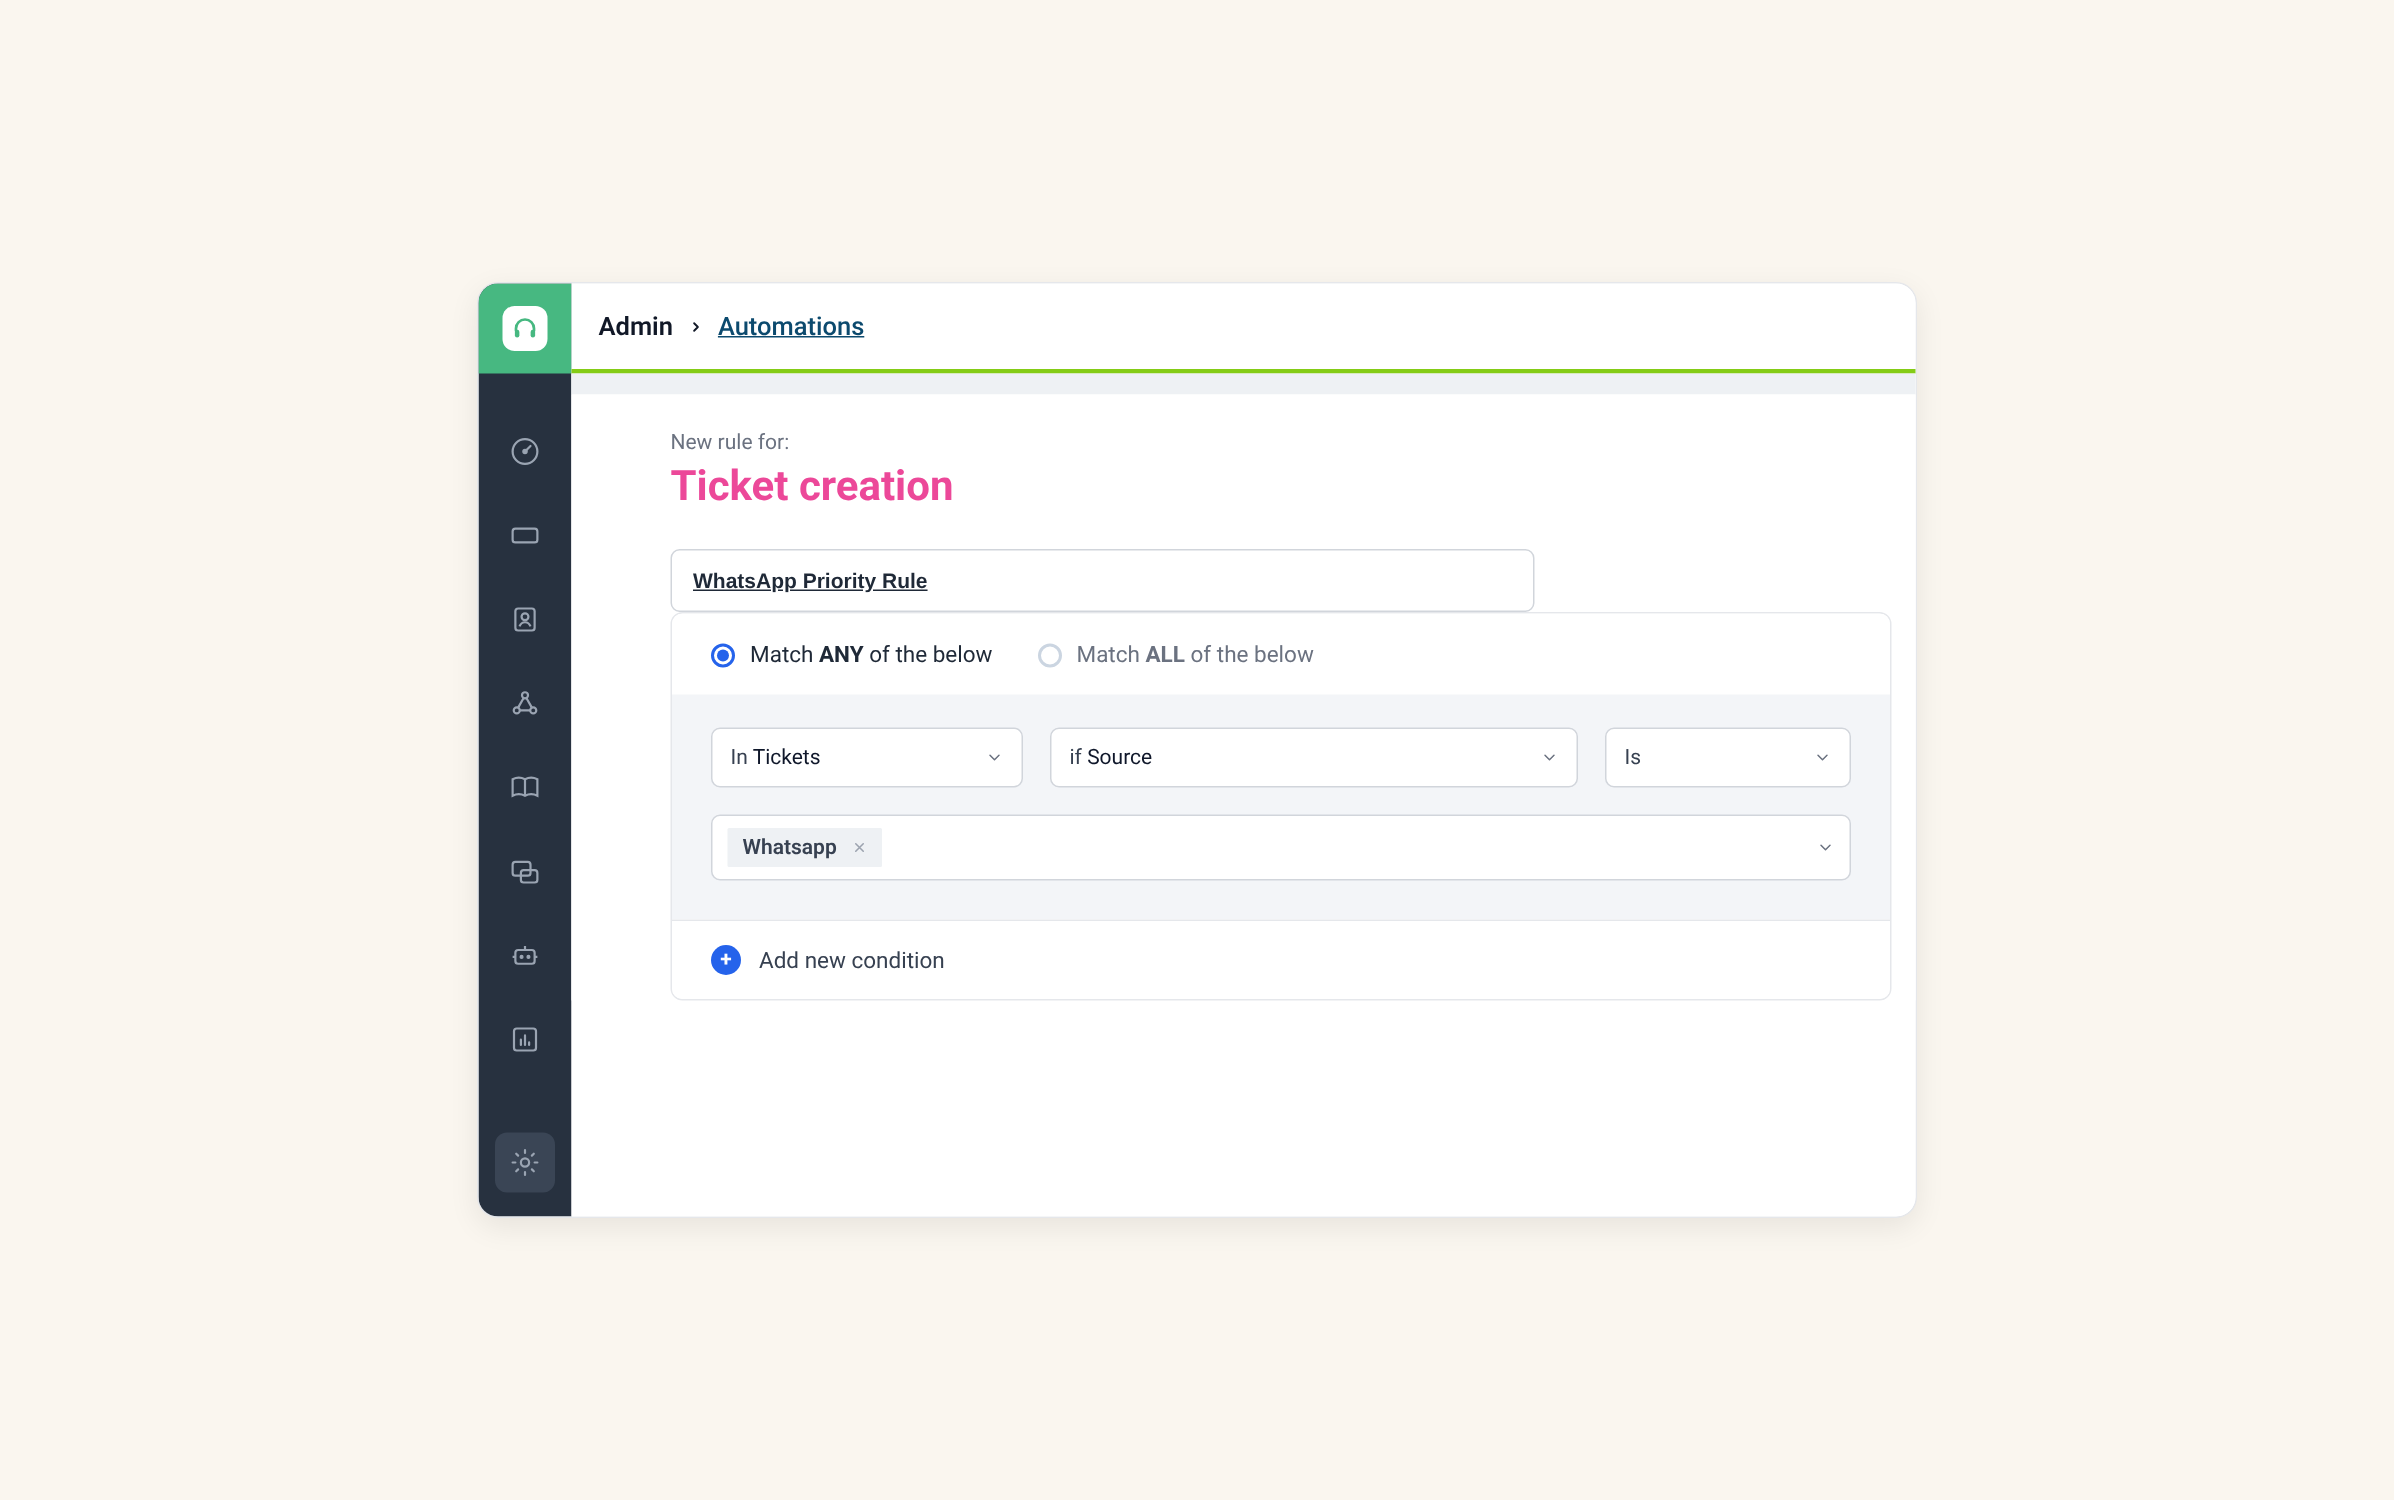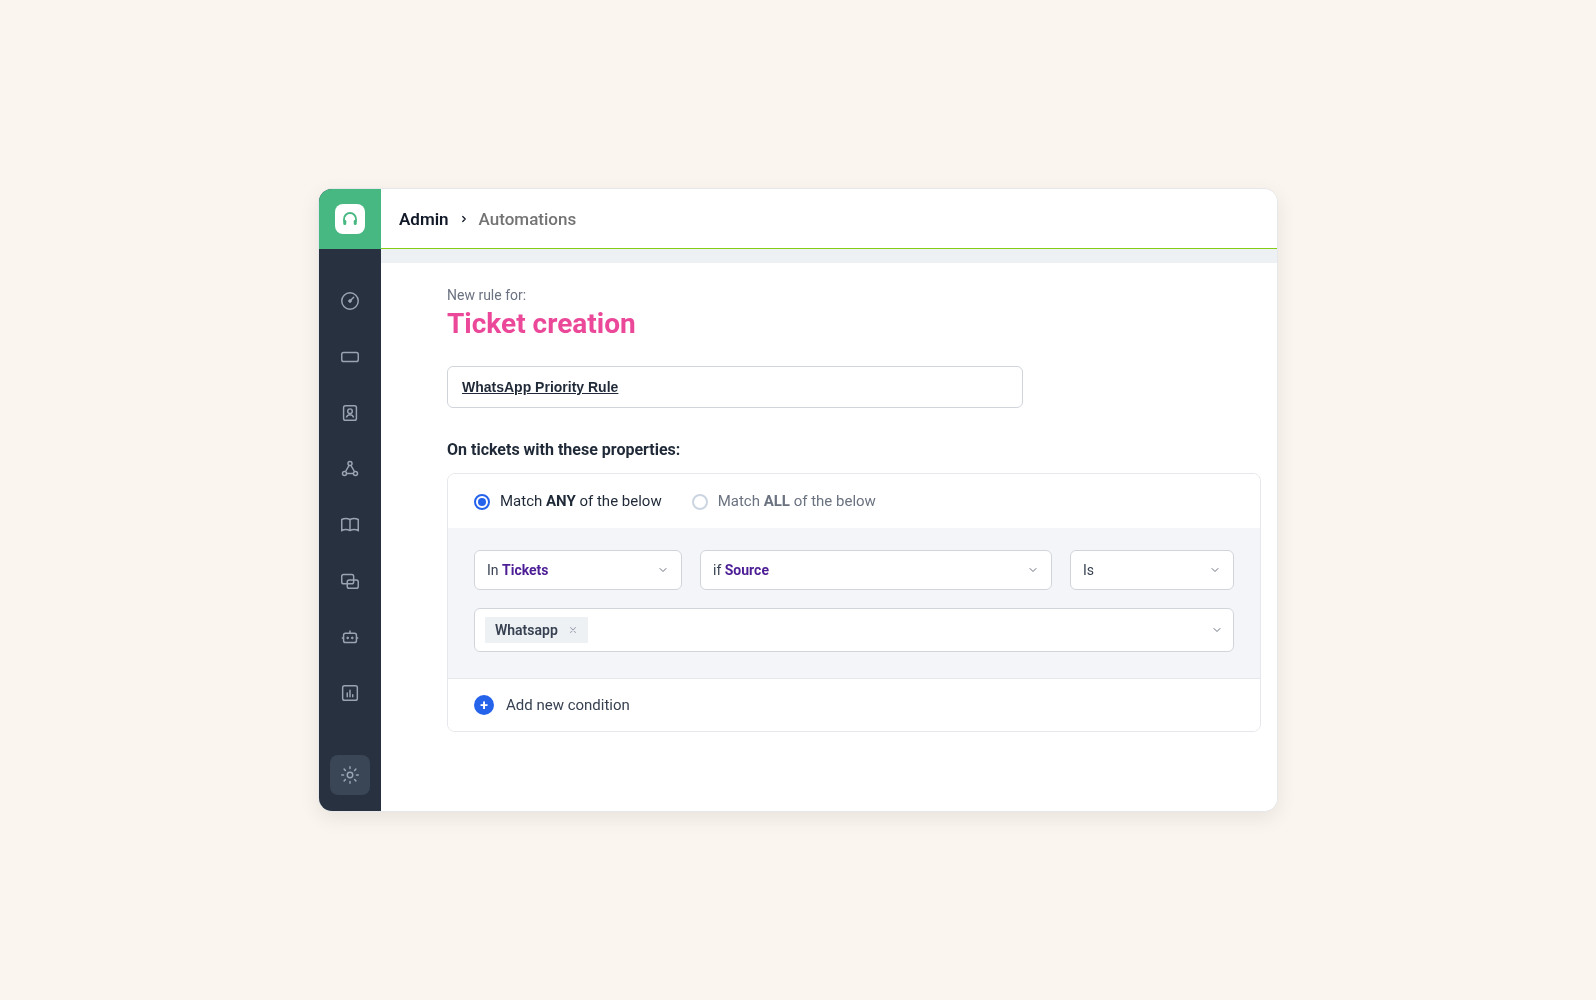--- a/index.html
+++ b/index.html
@@ -77,32 +77,33 @@
   flex-direction: column;
   background: #fff;
 }
 .breadcrumb {
   height: 60px;
   display: flex;
   align-items: center;
   padding: 0 18px;
   font-size: 17px;
   gap: 10px;
-  border-bottom: 1px solid #84cc16;
+  border-bottom: 3px solid #84cc16;
   color: #111827;
   font-weight: 600;
 }
 .breadcrumb .chevron {
   color: #111827;
   font-size: 14px;
 }
 .breadcrumb .crumb-link {
-  color: #737373;
+  color: #0c4a6e;
   font-weight: 500;
   cursor: pointer;
+  text-decoration: underline;
 }
 .bar-gap {
   height: 14px;
   background: #eef1f4;
 }
 .content {
   padding: 24px 66px 0 66px;
   background: #fff;
 }
 .overline {
@@ -200,21 +201,21 @@
   font-size: 14px;
   color: #374151;
   cursor: pointer;
 }
 .select .chev {
   color: #6b7280;
 }
 .select-1 { width: 208px; }
 .select-2 { width: 352px; }
 .select-3 { width: 164px; }
-.select b { font-weight: 700; color: #4c1d95; margin-top: 11px; }
+.select b { font-weight: 400; color: #0f172a; margin-top: 11px; }
 .tag-row {
   background: #fff;
   border: 1px solid #d1d5db;
   border-radius: 6px;
   height: 44px;
   display: flex;
   align-items: center;
   padding: 0 10px;
   justify-content: space-between;
   cursor: pointer;
@@ -350,21 +351,20 @@
       <span class="crumb-link">Automations</span>
     </div>
     <div class="bar-gap"></div>
 
     <div class="content">
       <div class="overline">New rule for:</div>
       <div class="page-title">Ticket creation</div>
 
       <input class="text-input" type="text" value="WhatsApp Priority Rule" style="">
 
-      <div class="section-label">On tickets with these properties:</div>
 
       <div class="condition-card">
         <div class="match-row">
           <div class="radio-opt">
             <span class="radio-circle">
                 <span class="radio-dot"></span>
               </span>
             <span><span>Match </span><b>ANY</b><span> of the below</span></span>
           </div>
           <div class="radio-opt dim">

